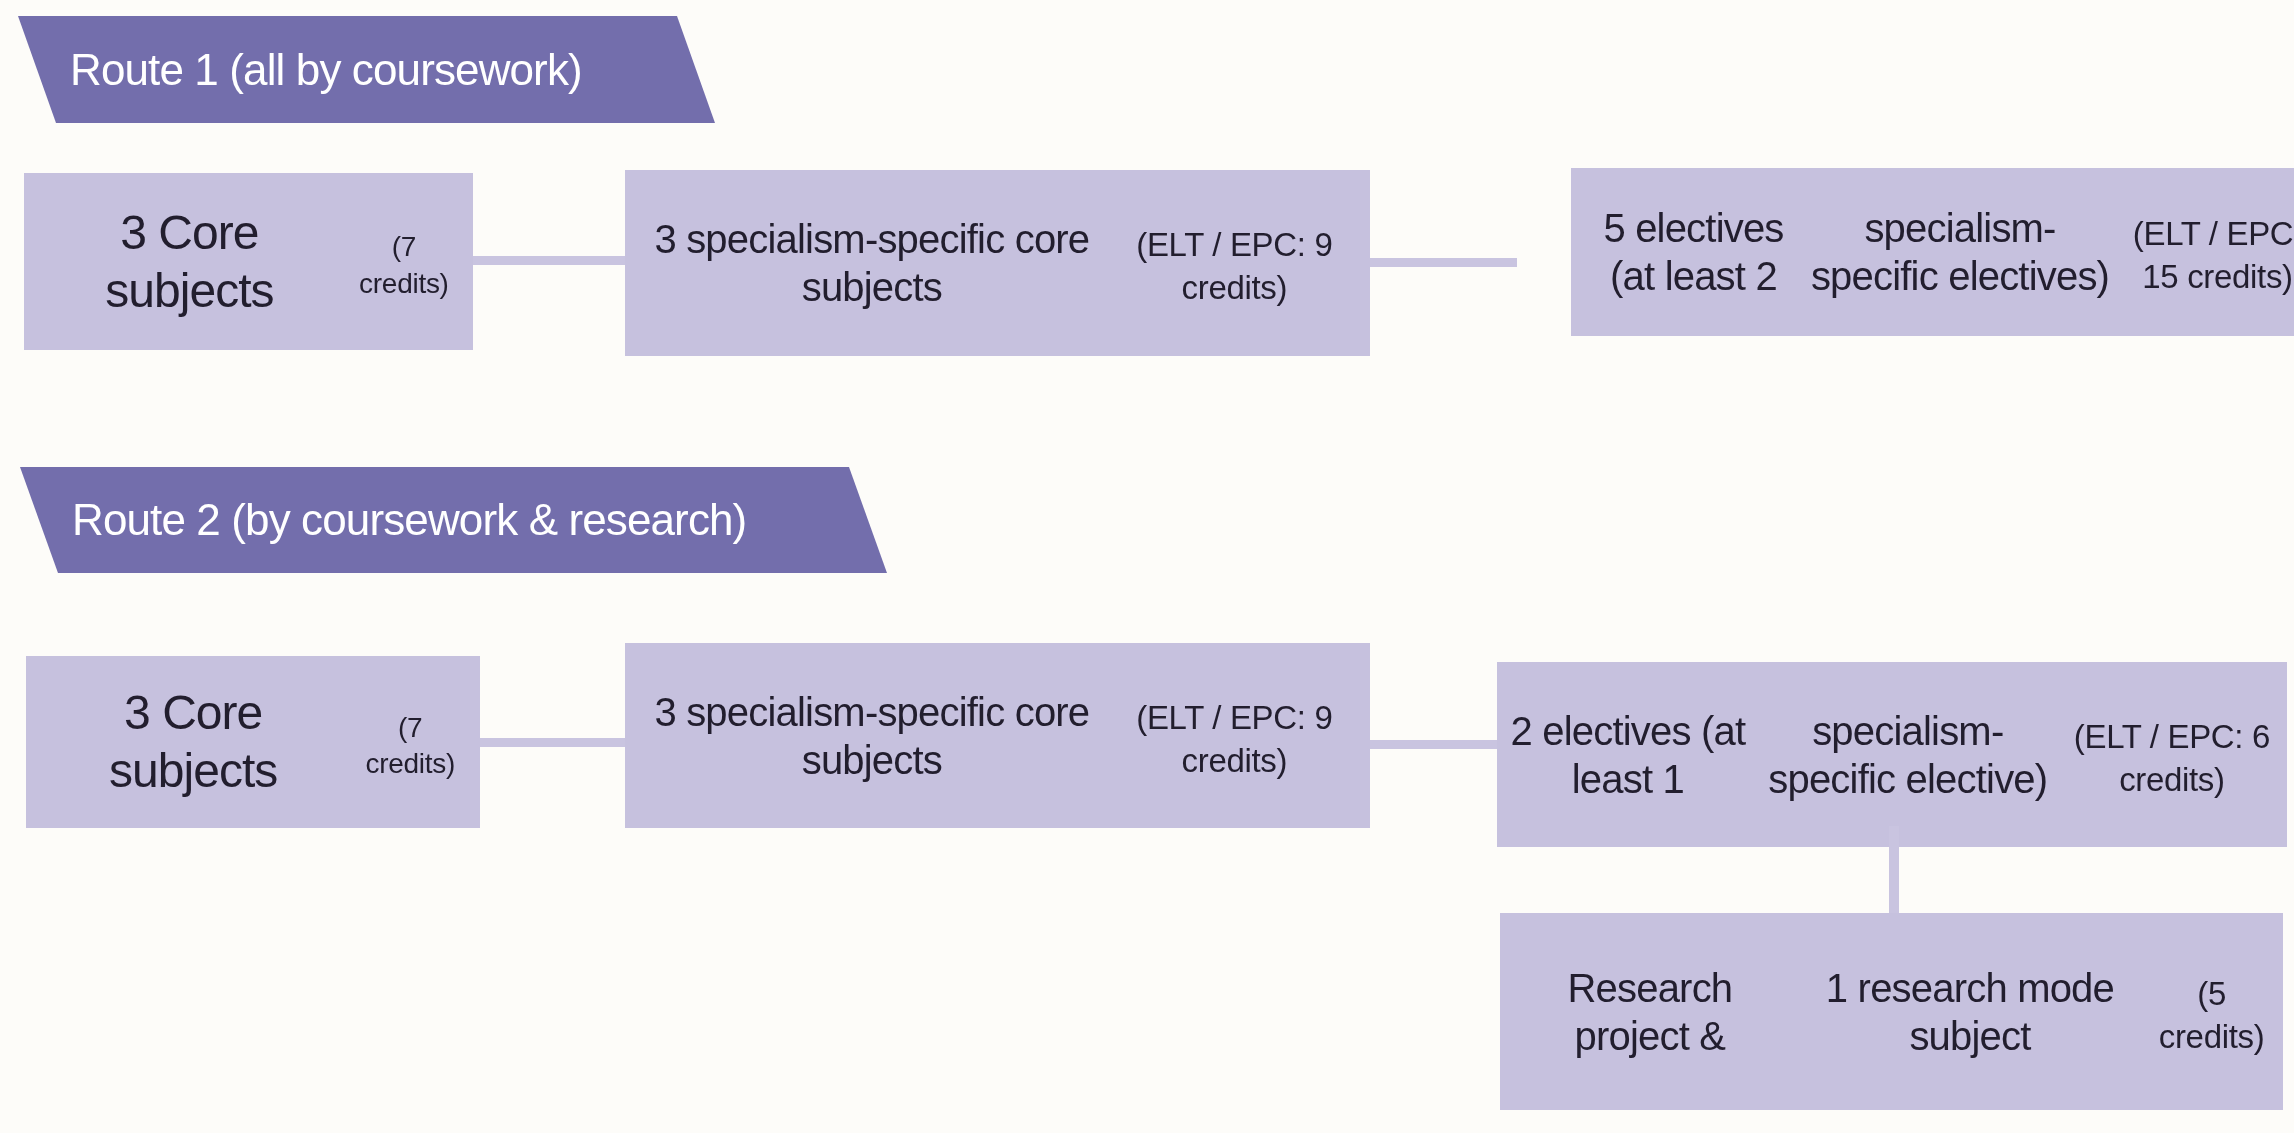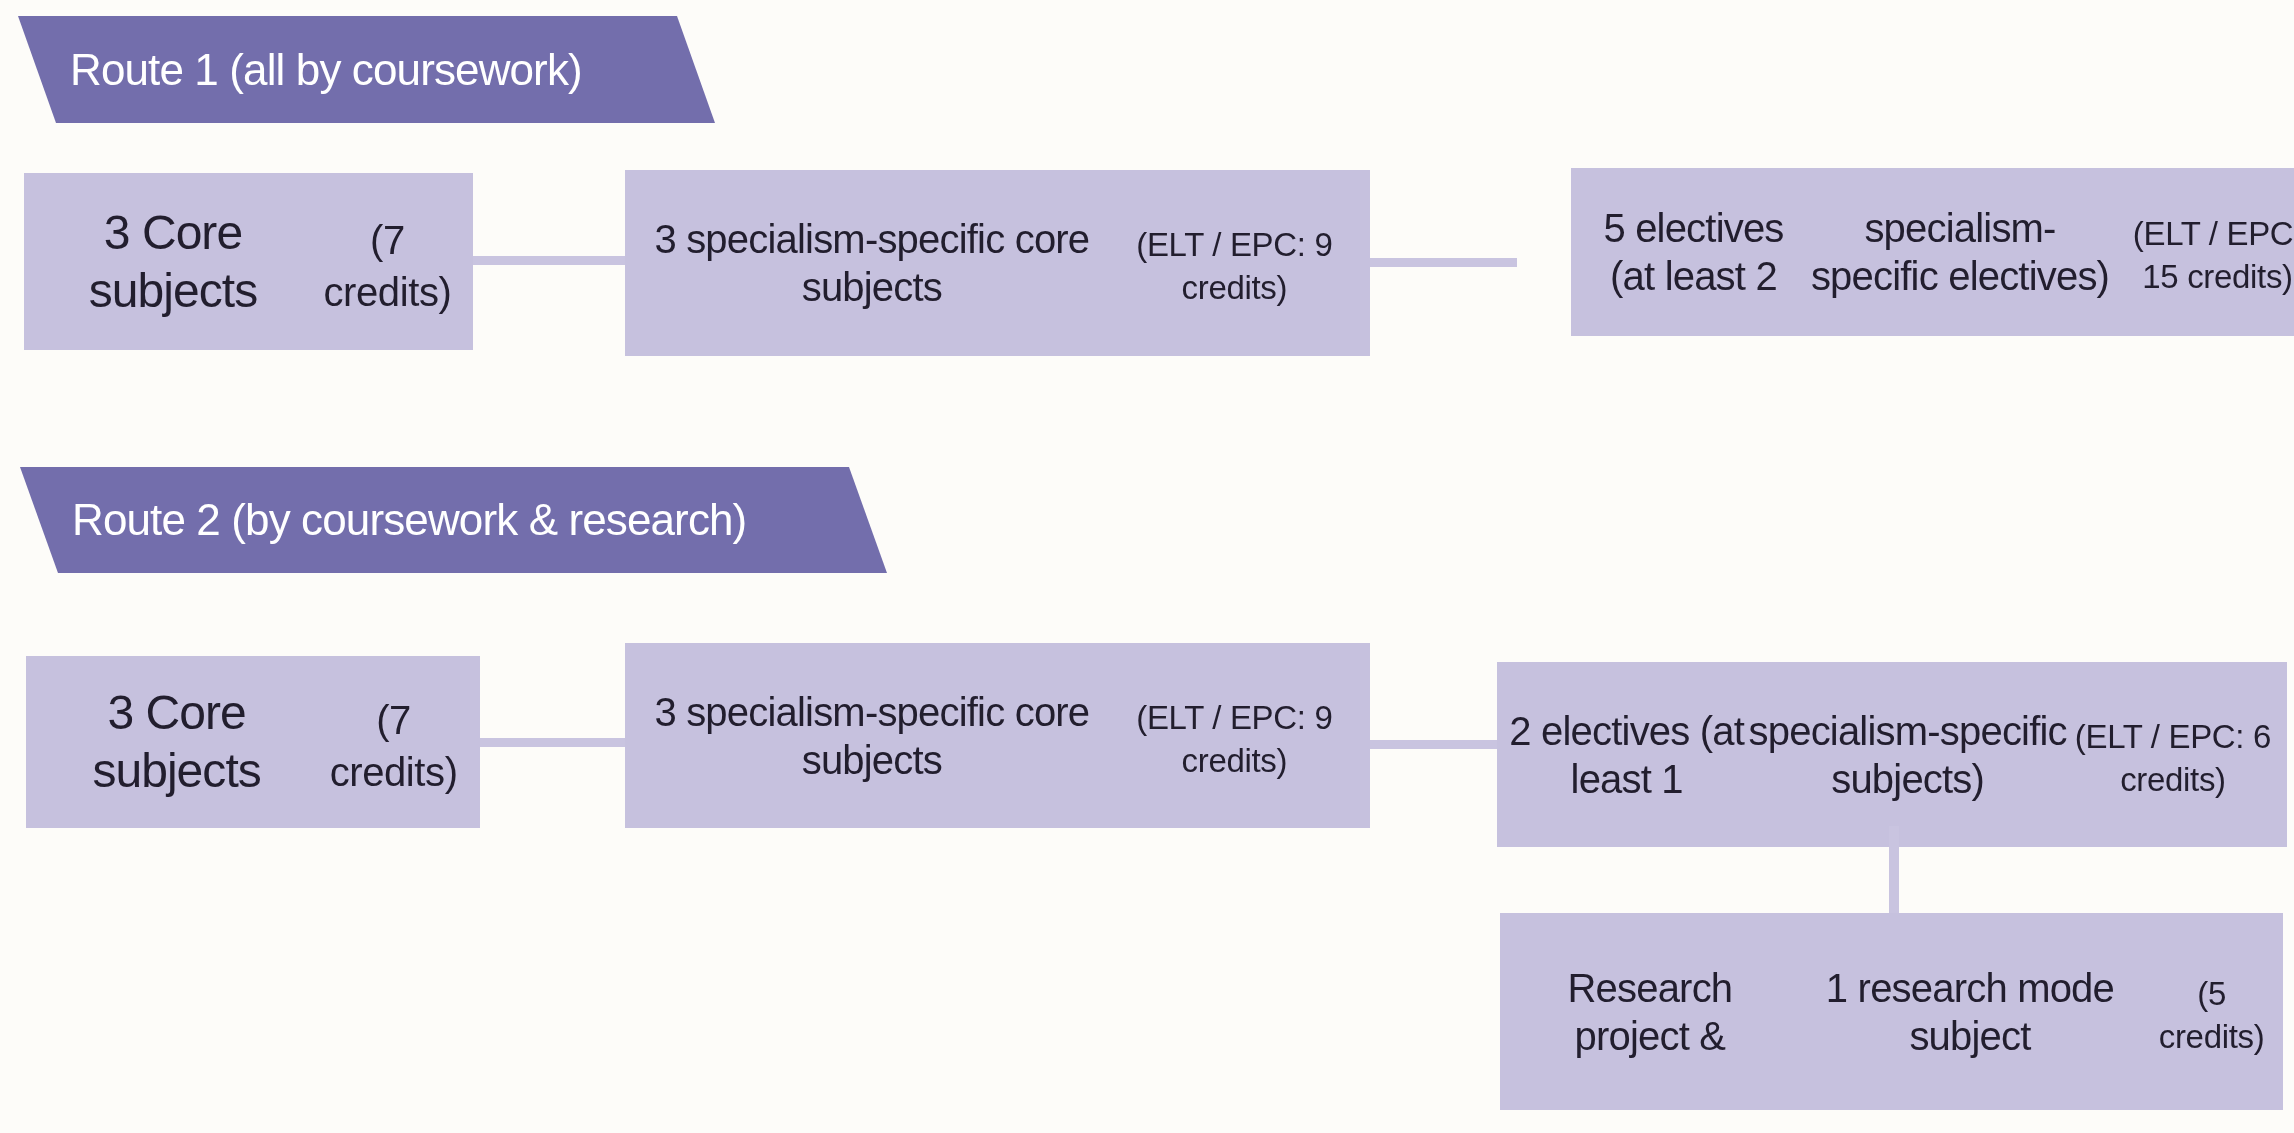--- a/index.html
+++ b/index.html
@@ -41,21 +41,21 @@
     box-sizing:border-box;
     padding:6px 10px;
   }
   .node .main{
     font-size:40px;line-height:1.2;letter-spacing:-0.02em;
   }
   .node.big .main{font-size:48px;}
   .node .credits{
     font-size:33px;line-height:1.3;margin-top:8px;letter-spacing:-0.01em;
   }
-  .node.big .credits{font-size:40px;}
+  .node.big .credits{font-size:28px;}
   
   .n-a1{left:24px;top:173px;width:449px;height:177px;}
   .n-b1{left:625px;top:170px;width:745px;height:186px;}
   .n-c1{left:1571px;top:168px;width:760px;height:168px;}
   
   .n-a2{left:26px;top:656px;width:454px;height:172px;}
   .n-b2{left:625px;top:643px;width:745px;height:185px;}
   .n-c2{left:1497px;top:662px;width:790px;height:185px;}
   .n-r2{left:1500px;top:913px;width:783px;height:197px;}
   .connector{position:absolute;background:var(--connector);}
@@ -107,21 +107,21 @@
 
   <div class="node n-b2">
     <div class="main">3 specialism-specific core subjects</div>
     <div class="credits">(ELT / EPC: 9 credits)</div>
   </div>
 
   <div class="connector conn-r2b"></div>
 
   <div class="node n-c2">
     <div class="main">2 electives (at least 1</div>
-    <div class="main">specialism-specific subjects)</div>
+    <div class="main">specialism-specific elective)</div>
     <div class="credits">(ELT / EPC: 6 credits)</div>
   </div>
 
   <div class="connector conn-vert"></div>
 
   <div class="node n-r2">
     <div class="main">Research project &amp;</div>
     <div class="main">1 research mode subject</div>
     <div class="credits">(5 credits)</div>
   </div>

